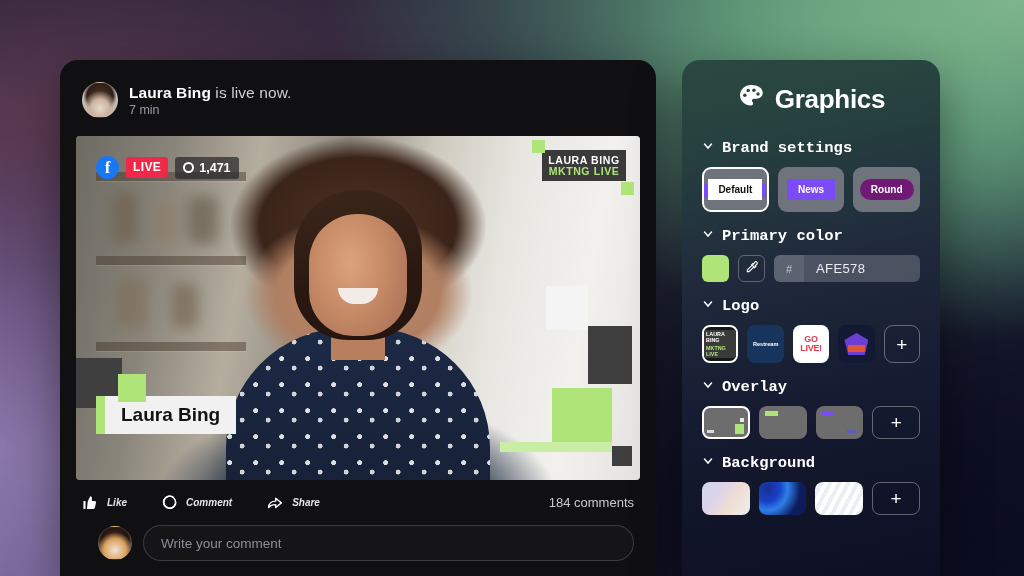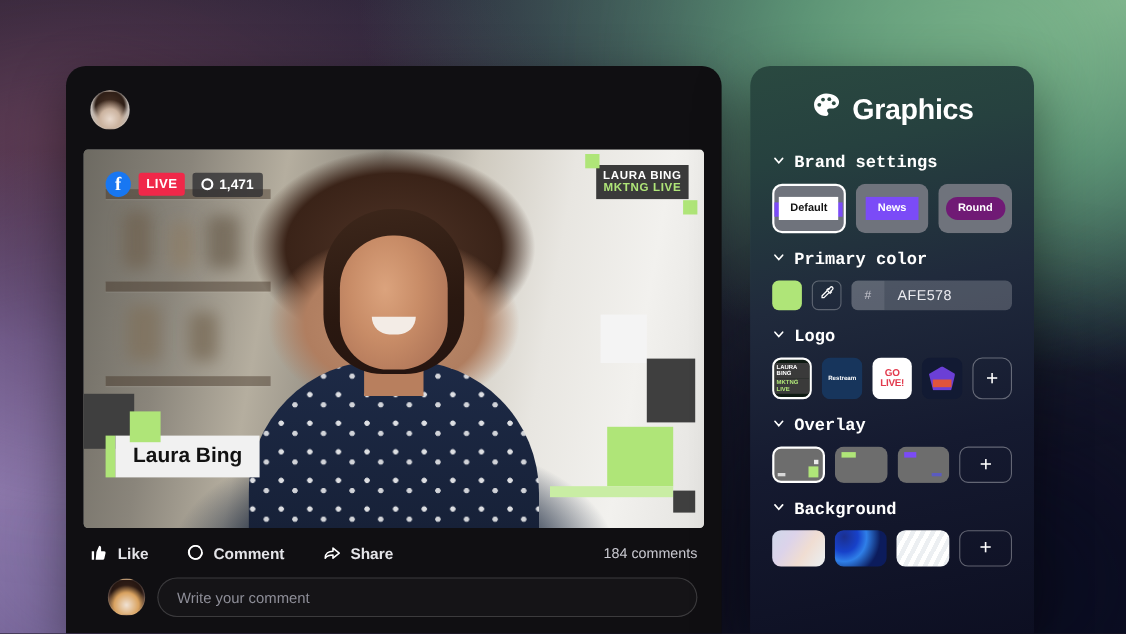--- a/index.html
+++ b/index.html
@@ -149,21 +149,21 @@
   .d-white { background: #f4f4f4; }
   .d-dark { background: #3f3f3f; }
   .d-green { background: #AFE578; }
   .d-greenlt { background: #c9eda4; }
 
   
   .actions {
     display: flex; align-items: center; gap: 34px;
     padding: 14px 22px 10px 22px;
   }
-  .action { display: flex; align-items: flex-end; gap: 8px; color: #e4e4e8; font-size: 14px; font-weight: 600; cursor: pointer; }
+  .action { display: flex; align-items: center; gap: 8px; color: #e4e4e8; font-size: 10px; font-weight: 600; cursor: pointer; font-style: italic; }
   .action svg { display: block; }
   .comment-count { margin-left: auto; color: #c9c9d0; font-size: 13px; }
 
   .compose { display: flex; align-items: center; gap: 11px; padding: 4px 22px 0 22px; margin-left: 16px; }
   .compose-avatar {
     width: 34px; height: 34px; border-radius: 50%; flex: 0 0 34px;
     background:
       radial-gradient(circle at 50% 72%, #f0e2d4 0%, #d9a25f 40%, rgba(0,0,0,0) 64%),
       radial-gradient(circle at 50% 36%, #3a241b 0%, #241510 52%, rgba(0,0,0,0) 64%),
       linear-gradient(180deg, #5b4038 0%, #3b2a26 100%);
@@ -275,20 +275,24 @@
   <div class="blob b1"></div>
   <div class="blob b2"></div>
   <div class="blob b3"></div>
   <div class="blob b4"></div>
 </div>
 
 <div id="post-card">
 
   <div class="post-head">
     <div class="avatar"></div>
+    <div class="head-text">
+      <div class="head-line"><b>Laura Bing</b><span> is live now.</span></div>
+      <div class="head-time">7 min</div>
+    </div>
   </div>
 
   <div class="video-wrap">
     <div class="video-bg"></div>
 
     <div class="shelf" style="left:20px;top:36px;width:150px;height:9px;"></div>
     <div class="shelf" style="left:20px;top:120px;width:150px;height:9px;"></div>
     <div class="shelf" style="left:20px;top:206px;width:150px;height:9px;"></div>
     <div class="bokeh" style="left:36px;top:56px;width:26px;height:52px;background:#6b5a45;"></div>
     <div class="bokeh" style="left:78px;top:66px;width:22px;height:42px;background:#8d7a60;"></div>

